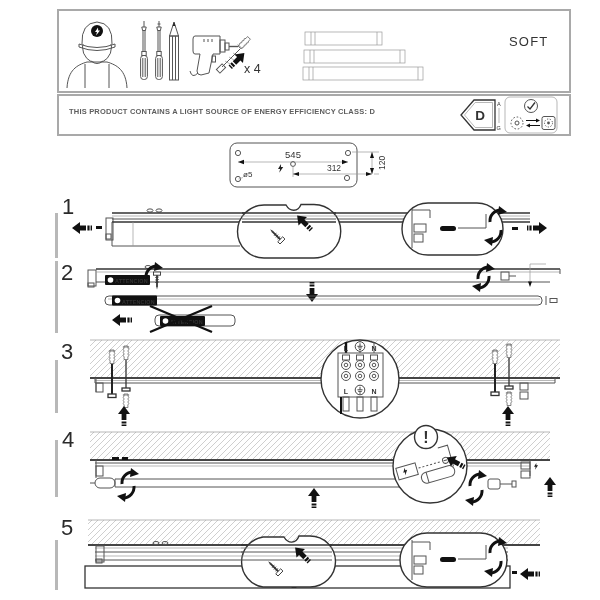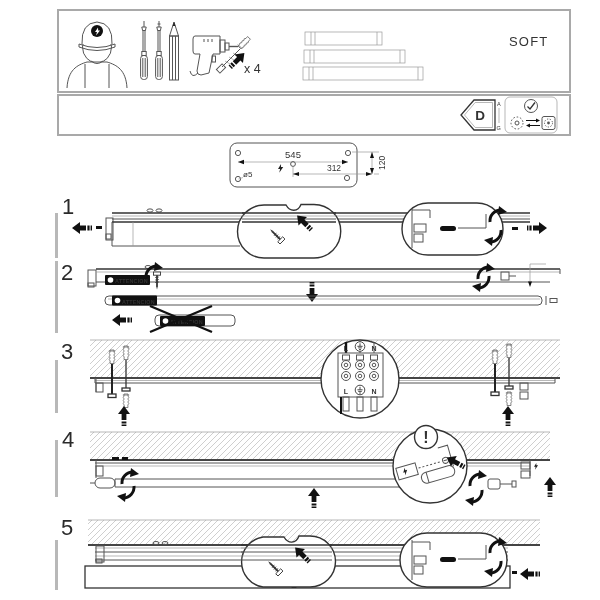--- a/index.html
+++ b/index.html
@@ -110,20 +110,21 @@
         <rect x="244" y="56" width="120" height="13"></rect>
           <line x1="250" y1="56" x2="250" y2="69"></line>
           <line x1="254" y1="56" x2="254" y2="69"></line>
           <line x1="359" y1="56" x2="359" y2="69"></line>
       </g>
       <text x="450" y="35" font-size="13" letter-spacing="1.2" fill="#2c2c2c">SOFT</text>
     </svg>
   </div>
 
   <div class="abs box" style="left:57px;top:94px;width:510px;height:38px;">
+    <div class="abs energy-text" style="left:10px;top:11px;">THIS PRODUCT CONTAINS A LIGHT SOURCE OF ENERGY EFFICIENCY CLASS: D</div>
     <svg class="abs" style="left:0;top:0;" width="510" height="38" viewBox="0 0 510 38">
       <g>
         <path d="M436,4 L415,4 L402,19 L415,34 L436,34 Z" class="ln2"></path>
         <path d="M433.5,6.5 L416.2,6.5 L405.5,19 L416.2,31.5 L433.5,31.5 Z" class="thin"></path>
         <text x="421" y="24" font-size="13.5" font-weight="bold" fill="#4a4a4a" text-anchor="middle">D</text>
         <text x="438" y="10" font-size="5.5" fill="#555">A</text>
         <line x1="440" y1="12" x2="440" y2="27" class="thin"></line>
         <text x="437.5" y="33.5" font-size="5.5" fill="#555">G</text>
       </g>
       <g>

